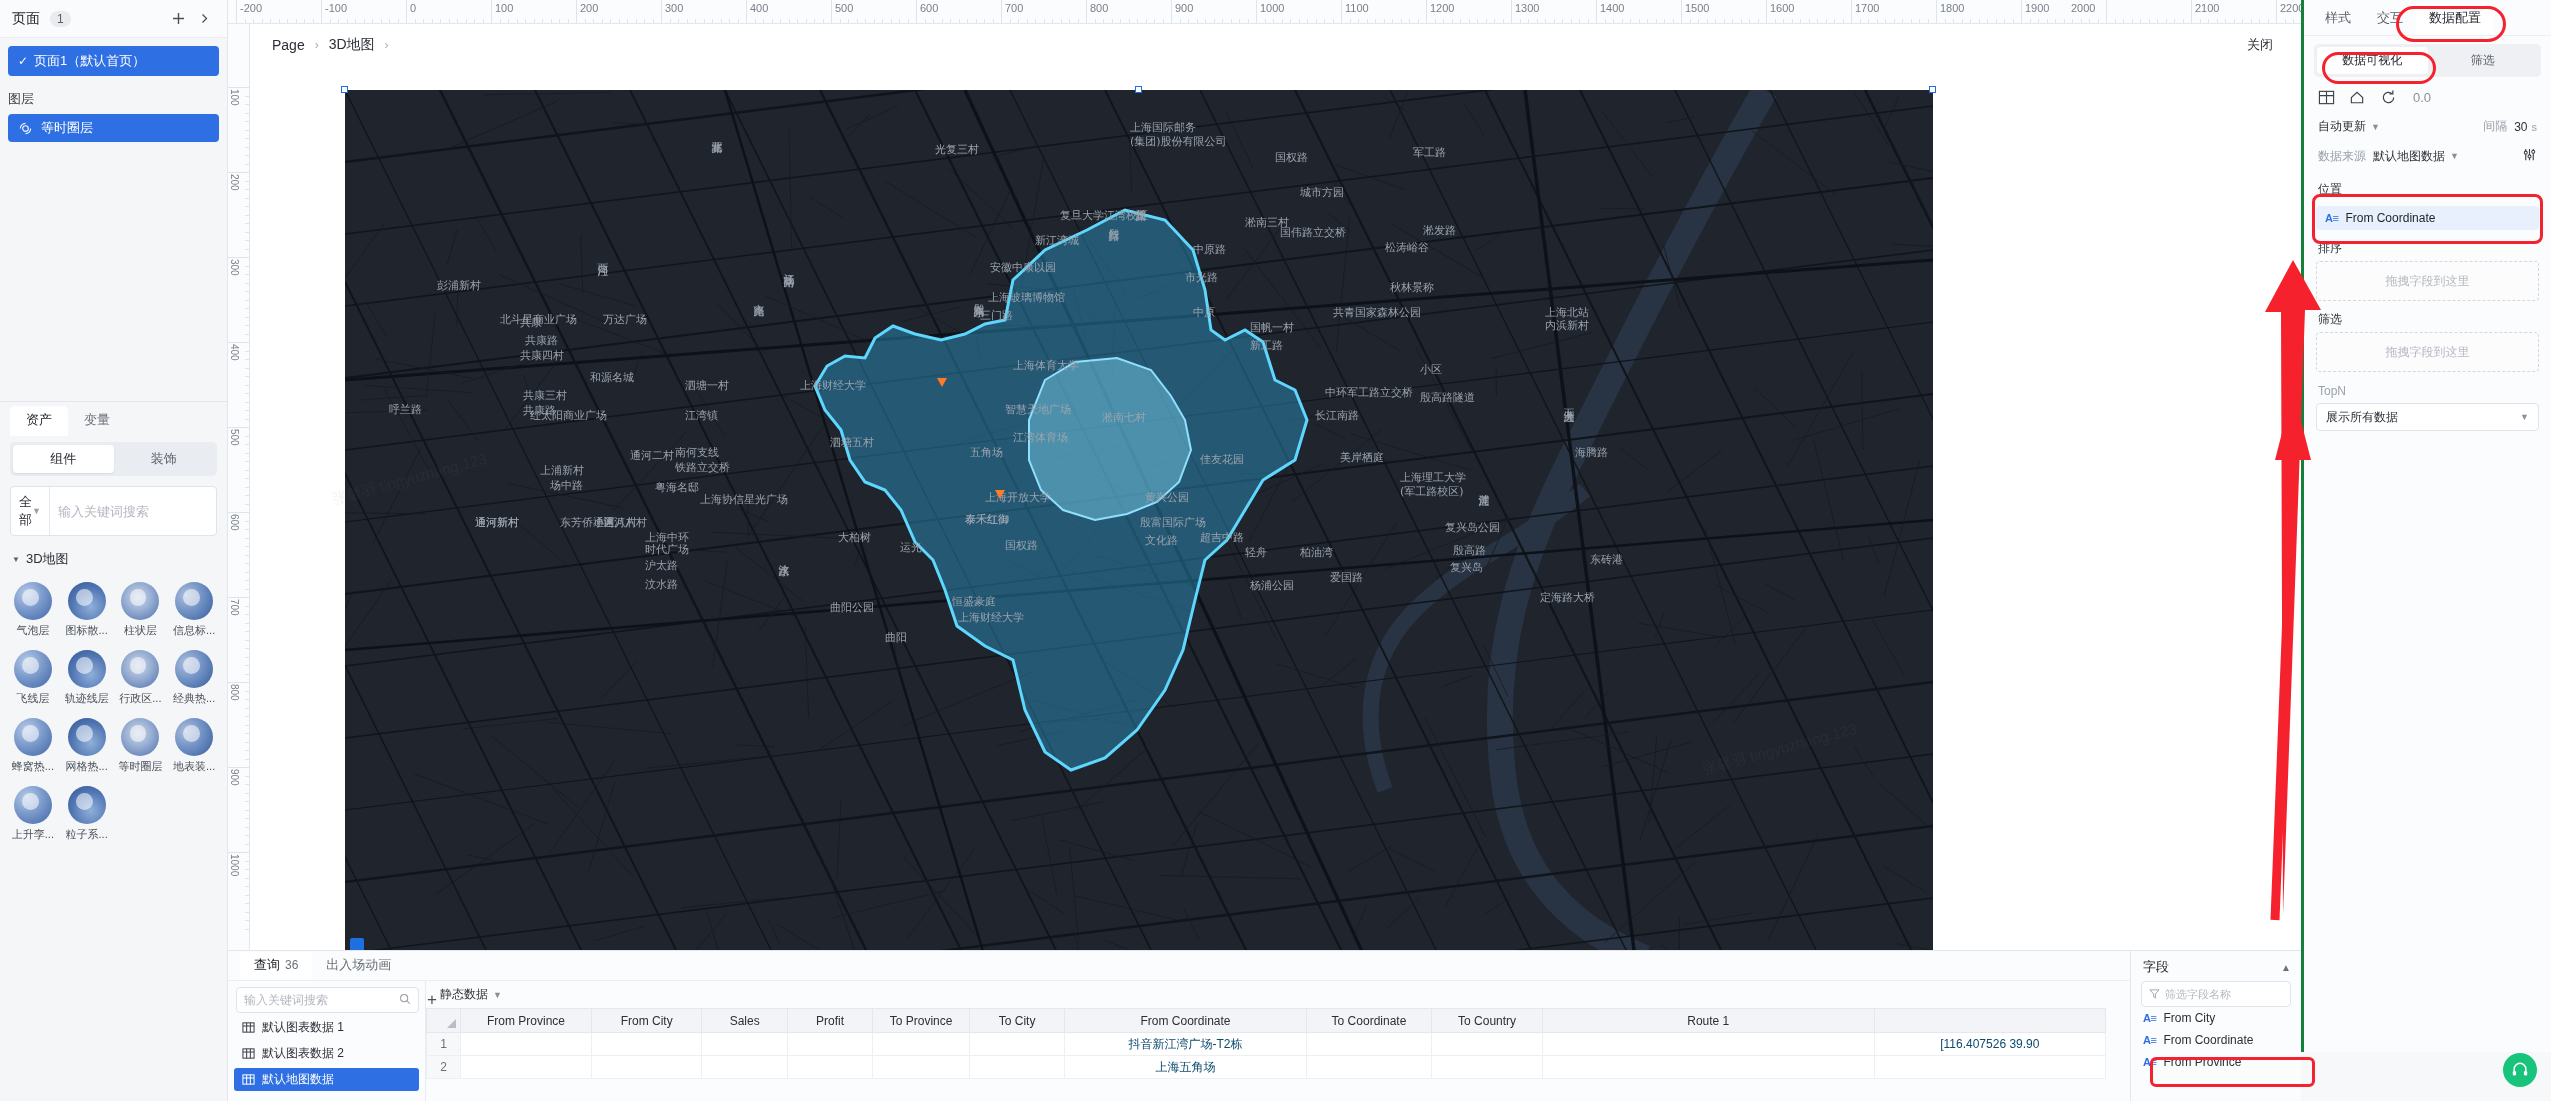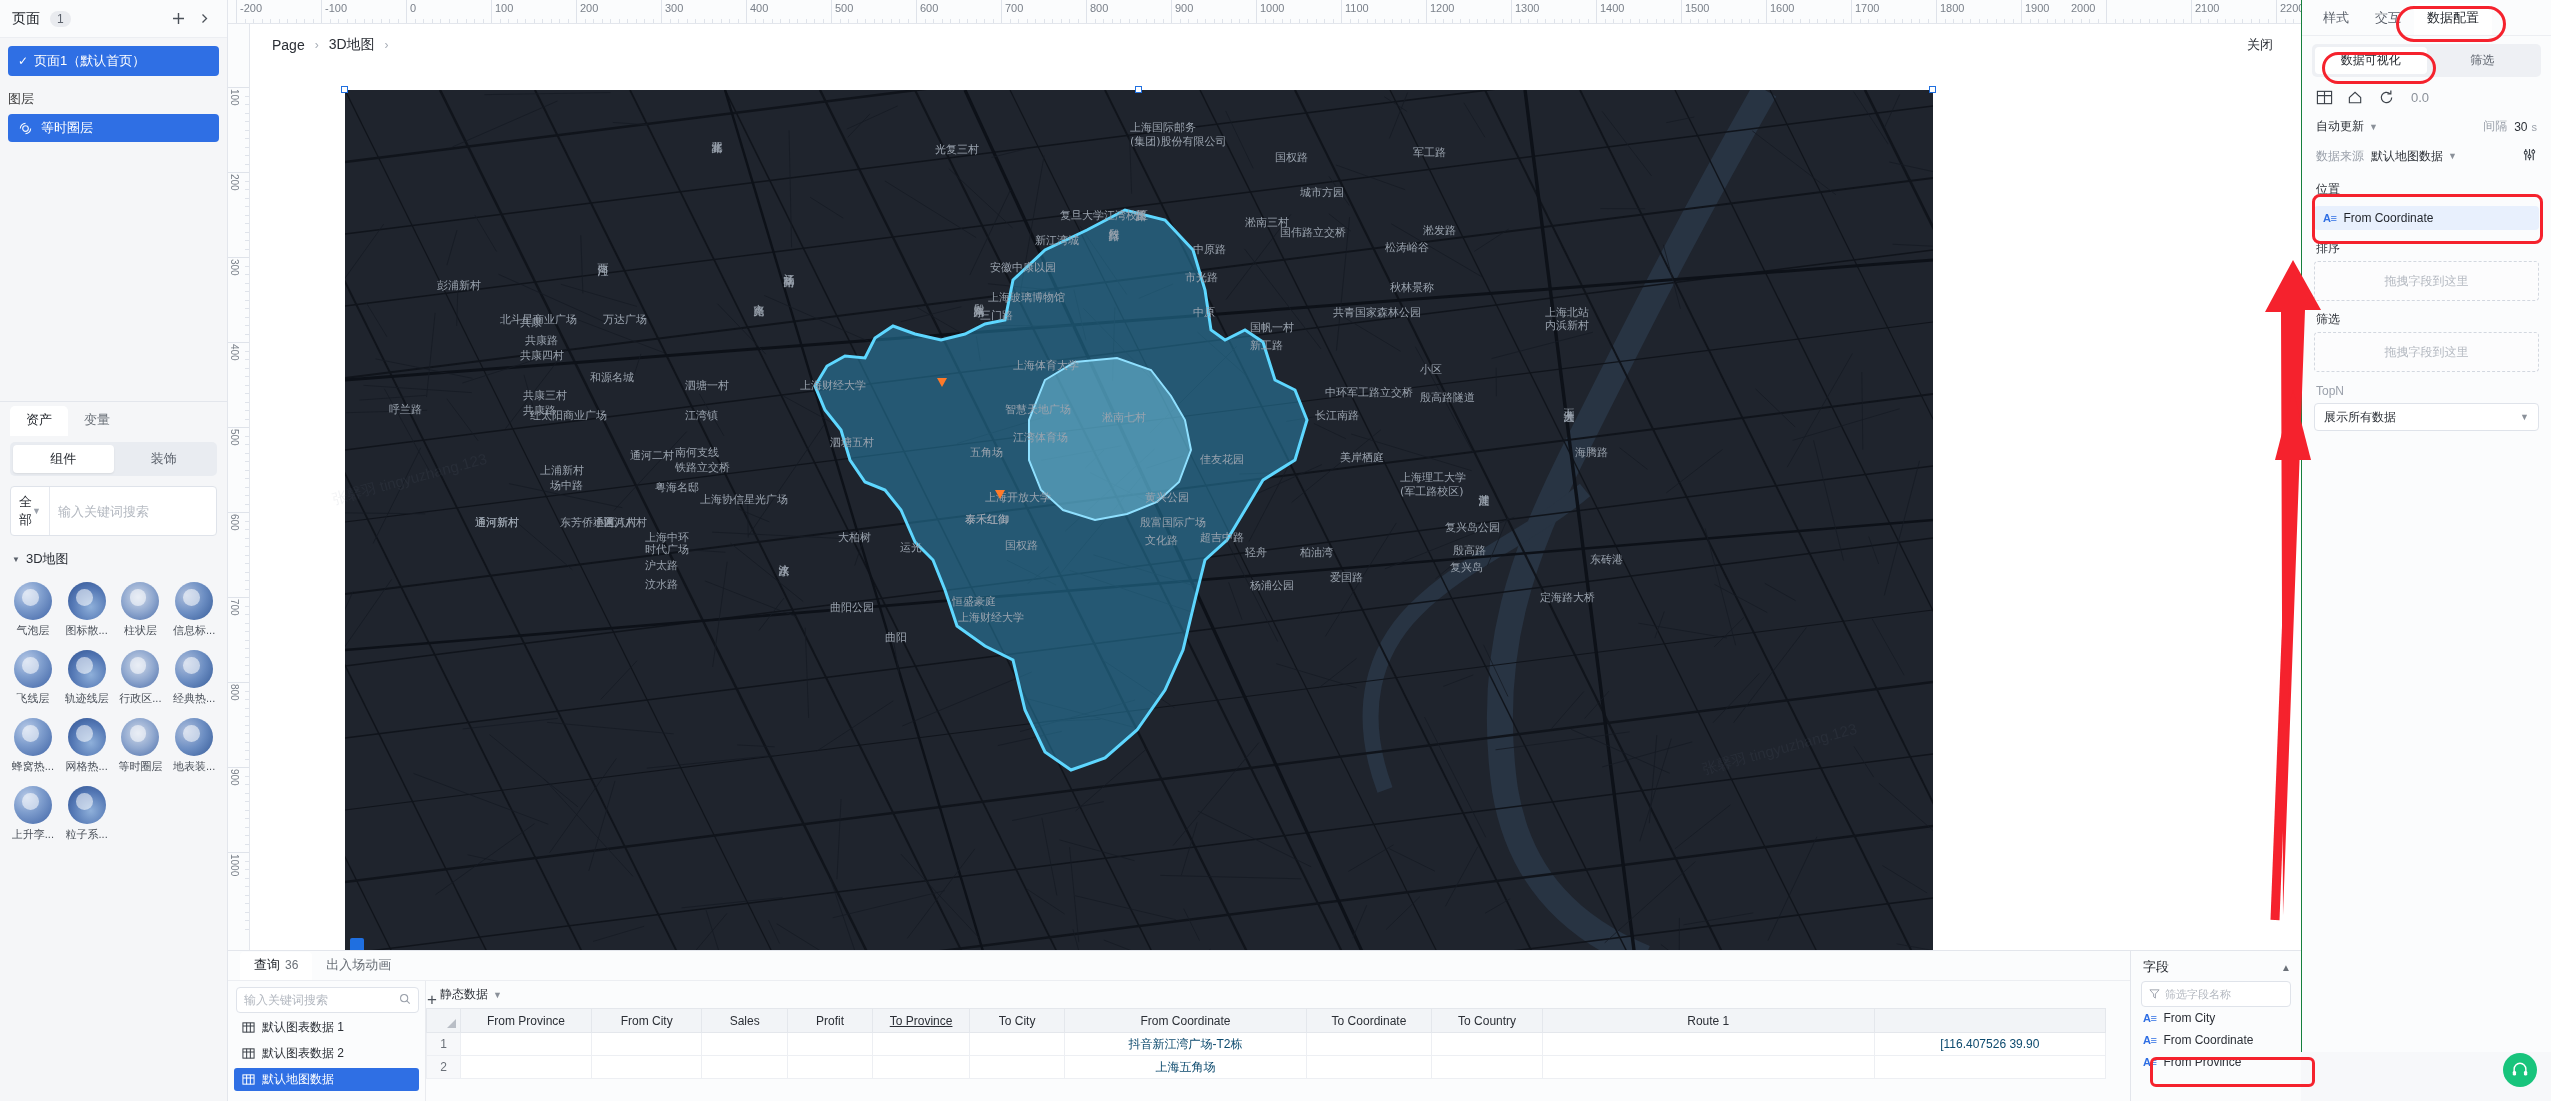--- a/index.html
+++ b/index.html
@@ -224,21 +224,21 @@
     border: 1px solid #dfe3ea; background: #fff; border-radius: 4px; padding: 3px 7px;
   }
   .f-filter input { border:0; outline:0; flex:1; font-size:11px; background:transparent; font-family:inherit; color:#2b2f36; }
   .f-filter input::placeholder { color: #b3b8c0; }
   .f-item { display: flex; align-items: center; gap: 7px; padding: 4px 12px; font-size: 12px; color: #2b2f36; cursor: pointer; }
   .abc { color: #2f6fe4; font-size: 11px; font-weight: 700; letter-spacing: -.5px; }
 
   
   #right {
     position: absolute; left: 2301px; top: 0; width: 250px; height: 1052px;
-    background: #fbfcfd; border-left: 1px solid #15803d; display: flex; flex-direction: column;
+    background: #fbfcfd; border-left: 3px solid #15803d; display: flex; flex-direction: column;
   }
   .rp-tabs { display: flex; height: 36px; align-items: flex-end; padding-left: 8px; border-bottom: 1px solid #eceef2; }
   .rp-tab { font-size: 13px; color: #5b616b; padding: 6px 13px 8px 13px; cursor: pointer; border-radius: 5px 5px 0 0; }
   .rp-tab.active { background: #fff; color: #1f2329; font-weight: 500; }
   .rp-seg { display: flex; margin: 8px 10px 0 10px; background: #eef0f4; border-radius: 5px; padding: 3px; }
   .rp-seg .it { flex: 1; text-align: center; font-size: 12px; color: #5b616b; padding: 5px 0; border-radius: 4px; cursor: pointer; }
   .rp-seg .it.active { background: #fff; color: #1f2329; }
   .icrow { display: flex; align-items: center; gap: 14px; padding: 12px 14px 6px 14px; color: #3c424a; }
   .icrow .ic { cursor: pointer; display: flex; }
   .icrow .zero { font-size: 13px; color: #8a9099; margin-left: 2px; }
@@ -1244,21 +1244,21 @@
         </div>
         <div class="grid-scroll">
           <table class="dgrid">
             <thead>
                 <tr id="dg-head">
                   <th class="corner"></th>
                   <th style="width: 130px;">From Province</th>
                   <th style="width: 110px;">From City</th>
                   <th style="width: 85px;">Sales</th>
                   <th style="width: 85px;">Profit</th>
-                  <th style="width: 96px; text-decoration: underline;">To Province</th>
+                  <th style="width: 96px;">To Province</th>
                   <th style="width: 95px;">To City</th>
                   <th style="width: 240px;">From Coordinate</th>
                   <th style="width: 125px;">To Coordinate</th>
                   <th style="width: 110px;">To Country</th>
                   <th style="width: 330px;">Route 1</th>
                   <th style="width: 230px;"></th>
                 </tr>
               </thead>
             <tbody id="dg-body">
                 <tr>

